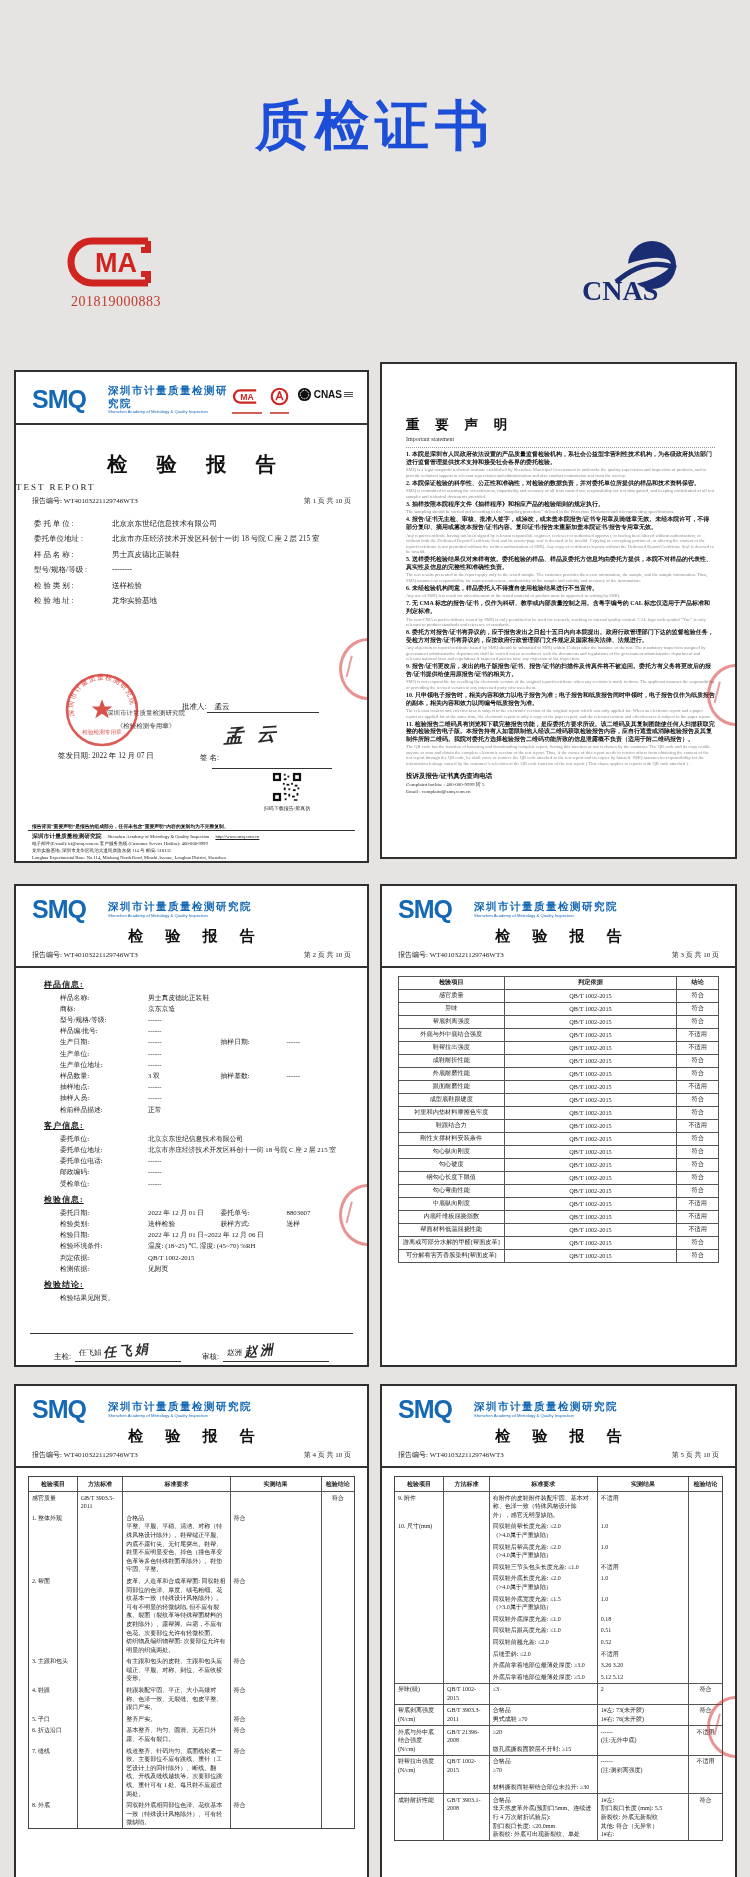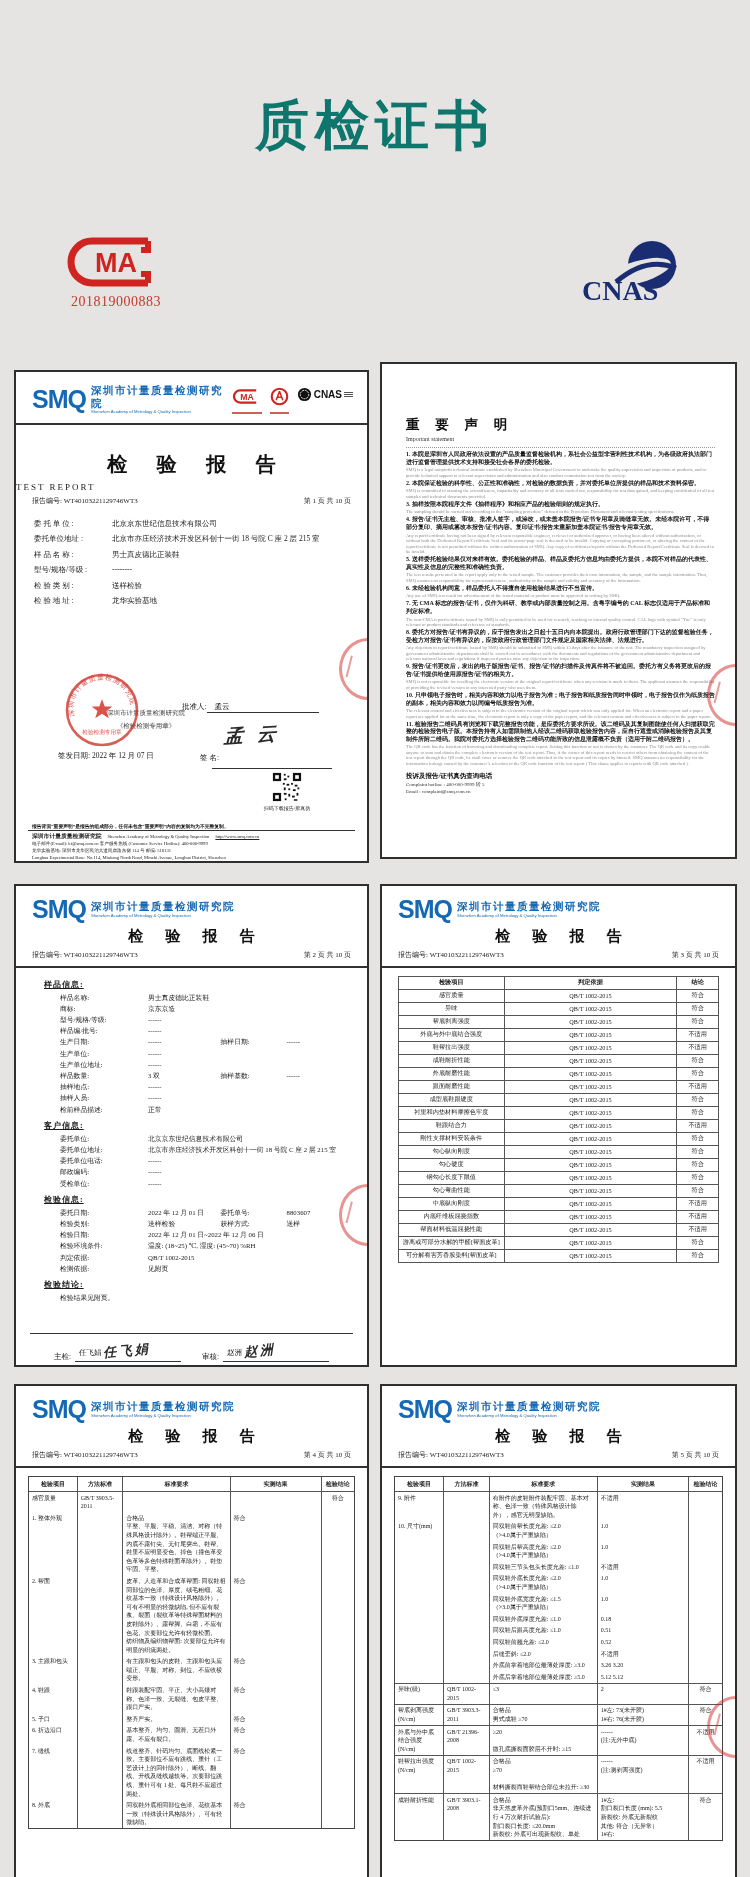--- a/index.html
+++ b/index.html
@@ -1,41 +1,41 @@
 <!DOCTYPE html>
 <html><head>
 <meta charset="utf-8">
 <style>
   *{box-sizing:border-box;margin:0;padding:0}
   body{margin:0;background:#cfcfcf;font-family:"Liberation Sans",sans-serif}
   #canvas{position:relative;width:750px;height:1877px;overflow:hidden;background:#e5e4e2}
 
   
   .page-title{position:absolute;top:90px;left:0;width:100%;text-align:center;
-    font-size:54px;font-weight:800;letter-spacing:6px;color:#0f766e}
+    font-size:54px;font-weight:800;letter-spacing:6px;color:#1d4ed8}
 
   
   .logo-strip{position:absolute;top:232px;left:0;width:750px;height:86px}
   .logo-cma{position:absolute;left:60px;top:4px;width:112px;text-align:center}
   .cma-number{font-size:14px;color:#c23a2e;letter-spacing:.5px;margin-top:2px;font-family:"Liberation Serif",serif}
   .logo-ilac{position:absolute;left:336px;top:-6px;width:92px;text-align:center}
   .logo-cnas{position:absolute;left:580px;top:6px;width:120px}
 
   
   .doc{position:absolute;background:#fff;border:2px solid #2f2f2f;overflow:hidden;
     font-family:"Liberation Serif","DejaVu Serif",serif;color:#1b1b1b}
   #doc1{left:14px;top:370px;width:355px;height:493px}
   #doc2{left:380px;top:362px;width:357px;height:497px}
   #doc3{left:14px;top:884px;width:355px;height:483px}
   #doc4{left:380px;top:884px;width:357px;height:483px}
   #doc5{left:14px;top:1384px;width:355px;height:500px}
   #doc6{left:380px;top:1384px;width:357px;height:500px}
 
   .smq-head{display:flex;justify-content:space-between;align-items:flex-start;padding:12px 14px 0 16px}
-  .smq{display:flex;align-items:center;gap:5px}
+  .smq{display:flex;align-items:center;gap:22px}
   .smq-abbr{font:800 25px/0.9 "Liberation Sans",sans-serif;color:#1568b4;letter-spacing:-1px}
   .smq-cn{font:bold 10.5px/1.2 "Liberation Sans",sans-serif;color:#1568b4;letter-spacing:1.5px}
   .smq-en{font:4.2px/1.3 "Liberation Sans",sans-serif;color:#1568b4}
   .certs{display:flex;align-items:flex-start;gap:8px;padding-top:3px}
   .mini{text-align:center}
   .mini-bar{height:2.5px;background:rgba(195,55,45,.8);margin-top:1.5px}
   .cnas-mini{display:flex;align-items:center;gap:2px}
   .cnas-mini-word{font:800 10px "Liberation Sans",sans-serif;color:#111}
   .cnas-mini-lines{display:flex;flex-direction:column;gap:1px}
   .cnas-mini-lines i{display:block;width:9px;height:1.2px;background:#555}

